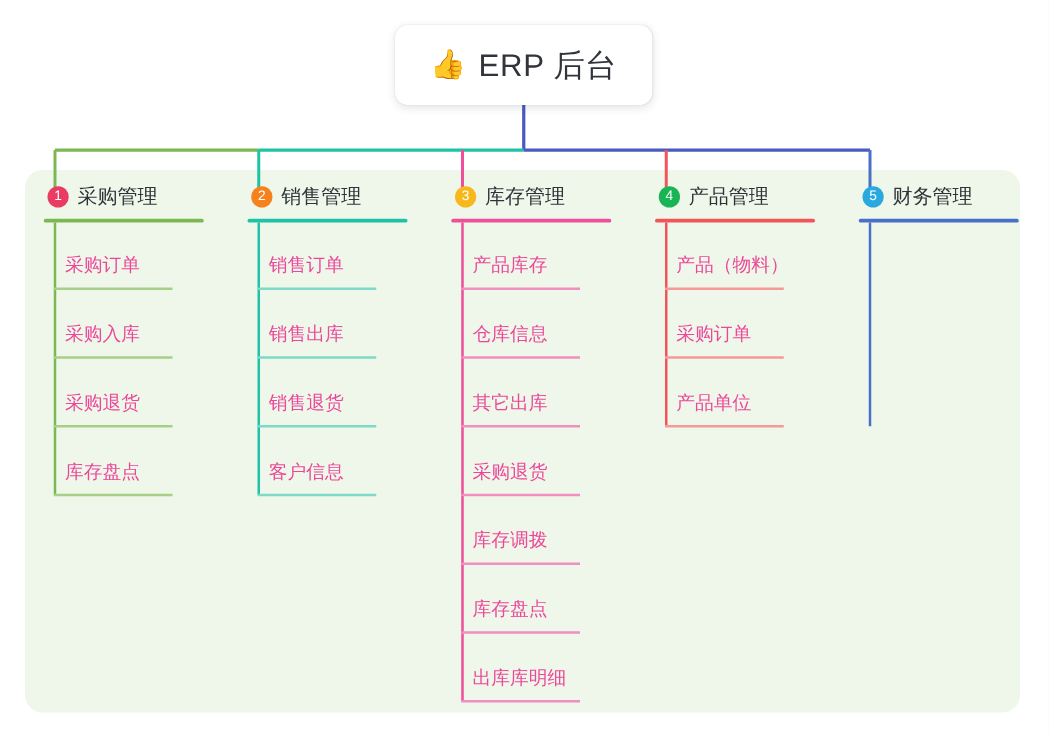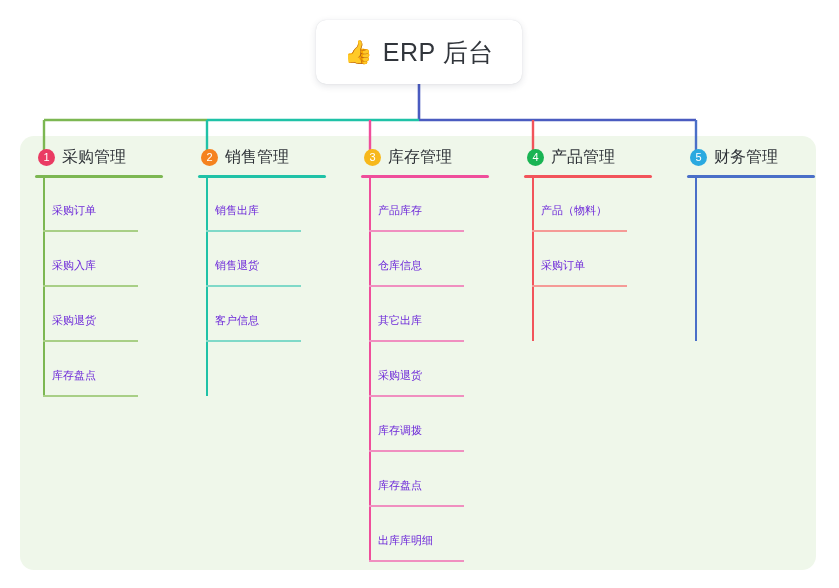--- a/index.html
+++ b/index.html
@@ -135,22 +135,22 @@
   }
   .leaf {
     position: relative;
     height: 55px;
     box-sizing: border-box;
   }
   .leaf-label {
     position: absolute;
     left: 32px;
     top: 17px;
-    font-size: 11px;
-    color: #6d28d9;
+    font-size: 15px;
+    color: #ec4899;
     white-space: nowrap;
   }
   .leaf-rule {
     position: absolute;
     left: 23px;
     top: 44px;
     width: 95px;
     height: 1.6px;
   }
 </style>
@@ -207,20 +207,24 @@
       </div>
       <div class="column">
         <div class="col-head">
           <span class="badge" style="background: rgb(245, 130, 31);">2</span>
           <span class="col-title">销售管理</span>
         </div>
         <div class="head-rule" style="background: rgb(31, 194, 167);"></div>
         <div class="spine" style="background: rgb(31, 194, 167); height: 218px;"></div>
         <div class="leaves">
           <div class="leaf">
+            <span class="leaf-label">销售订单</span>
+            <div class="leaf-rule" style="background: rgb(127, 217, 200);"></div>
+          </div>
+          <div class="leaf">
             <span class="leaf-label">销售出库</span>
             <div class="leaf-rule" style="background: rgb(127, 217, 200);"></div>
           </div>
           <div class="leaf">
             <span class="leaf-label">销售退货</span>
             <div class="leaf-rule" style="background: rgb(127, 217, 200);"></div>
           </div>
           <div class="leaf">
             <span class="leaf-label">客户信息</span>
             <div class="leaf-rule" style="background: rgb(127, 217, 200);"></div>
@@ -274,20 +278,24 @@
         <div class="spine" style="background: rgb(242, 84, 91); height: 163px;"></div>
         <div class="leaves">
           <div class="leaf">
             <span class="leaf-label">产品（物料）</span>
             <div class="leaf-rule" style="background: rgb(245, 154, 150);"></div>
           </div>
           <div class="leaf">
             <span class="leaf-label">采购订单</span>
             <div class="leaf-rule" style="background: rgb(245, 154, 150);"></div>
           </div>
+          <div class="leaf">
+            <span class="leaf-label">产品单位</span>
+            <div class="leaf-rule" style="background: rgb(245, 154, 150);"></div>
+          </div>
         </div>
       </div>
       <div class="column">
         <div class="col-head">
           <span class="badge" style="background: rgb(42, 169, 224);">5</span>
           <span class="col-title">财务管理</span>
         </div>
         <div class="head-rule" style="background: rgb(74, 111, 200);"></div>
         <div class="spine" style="background: rgb(74, 111, 200); height: 163px;"></div>
       </div>

